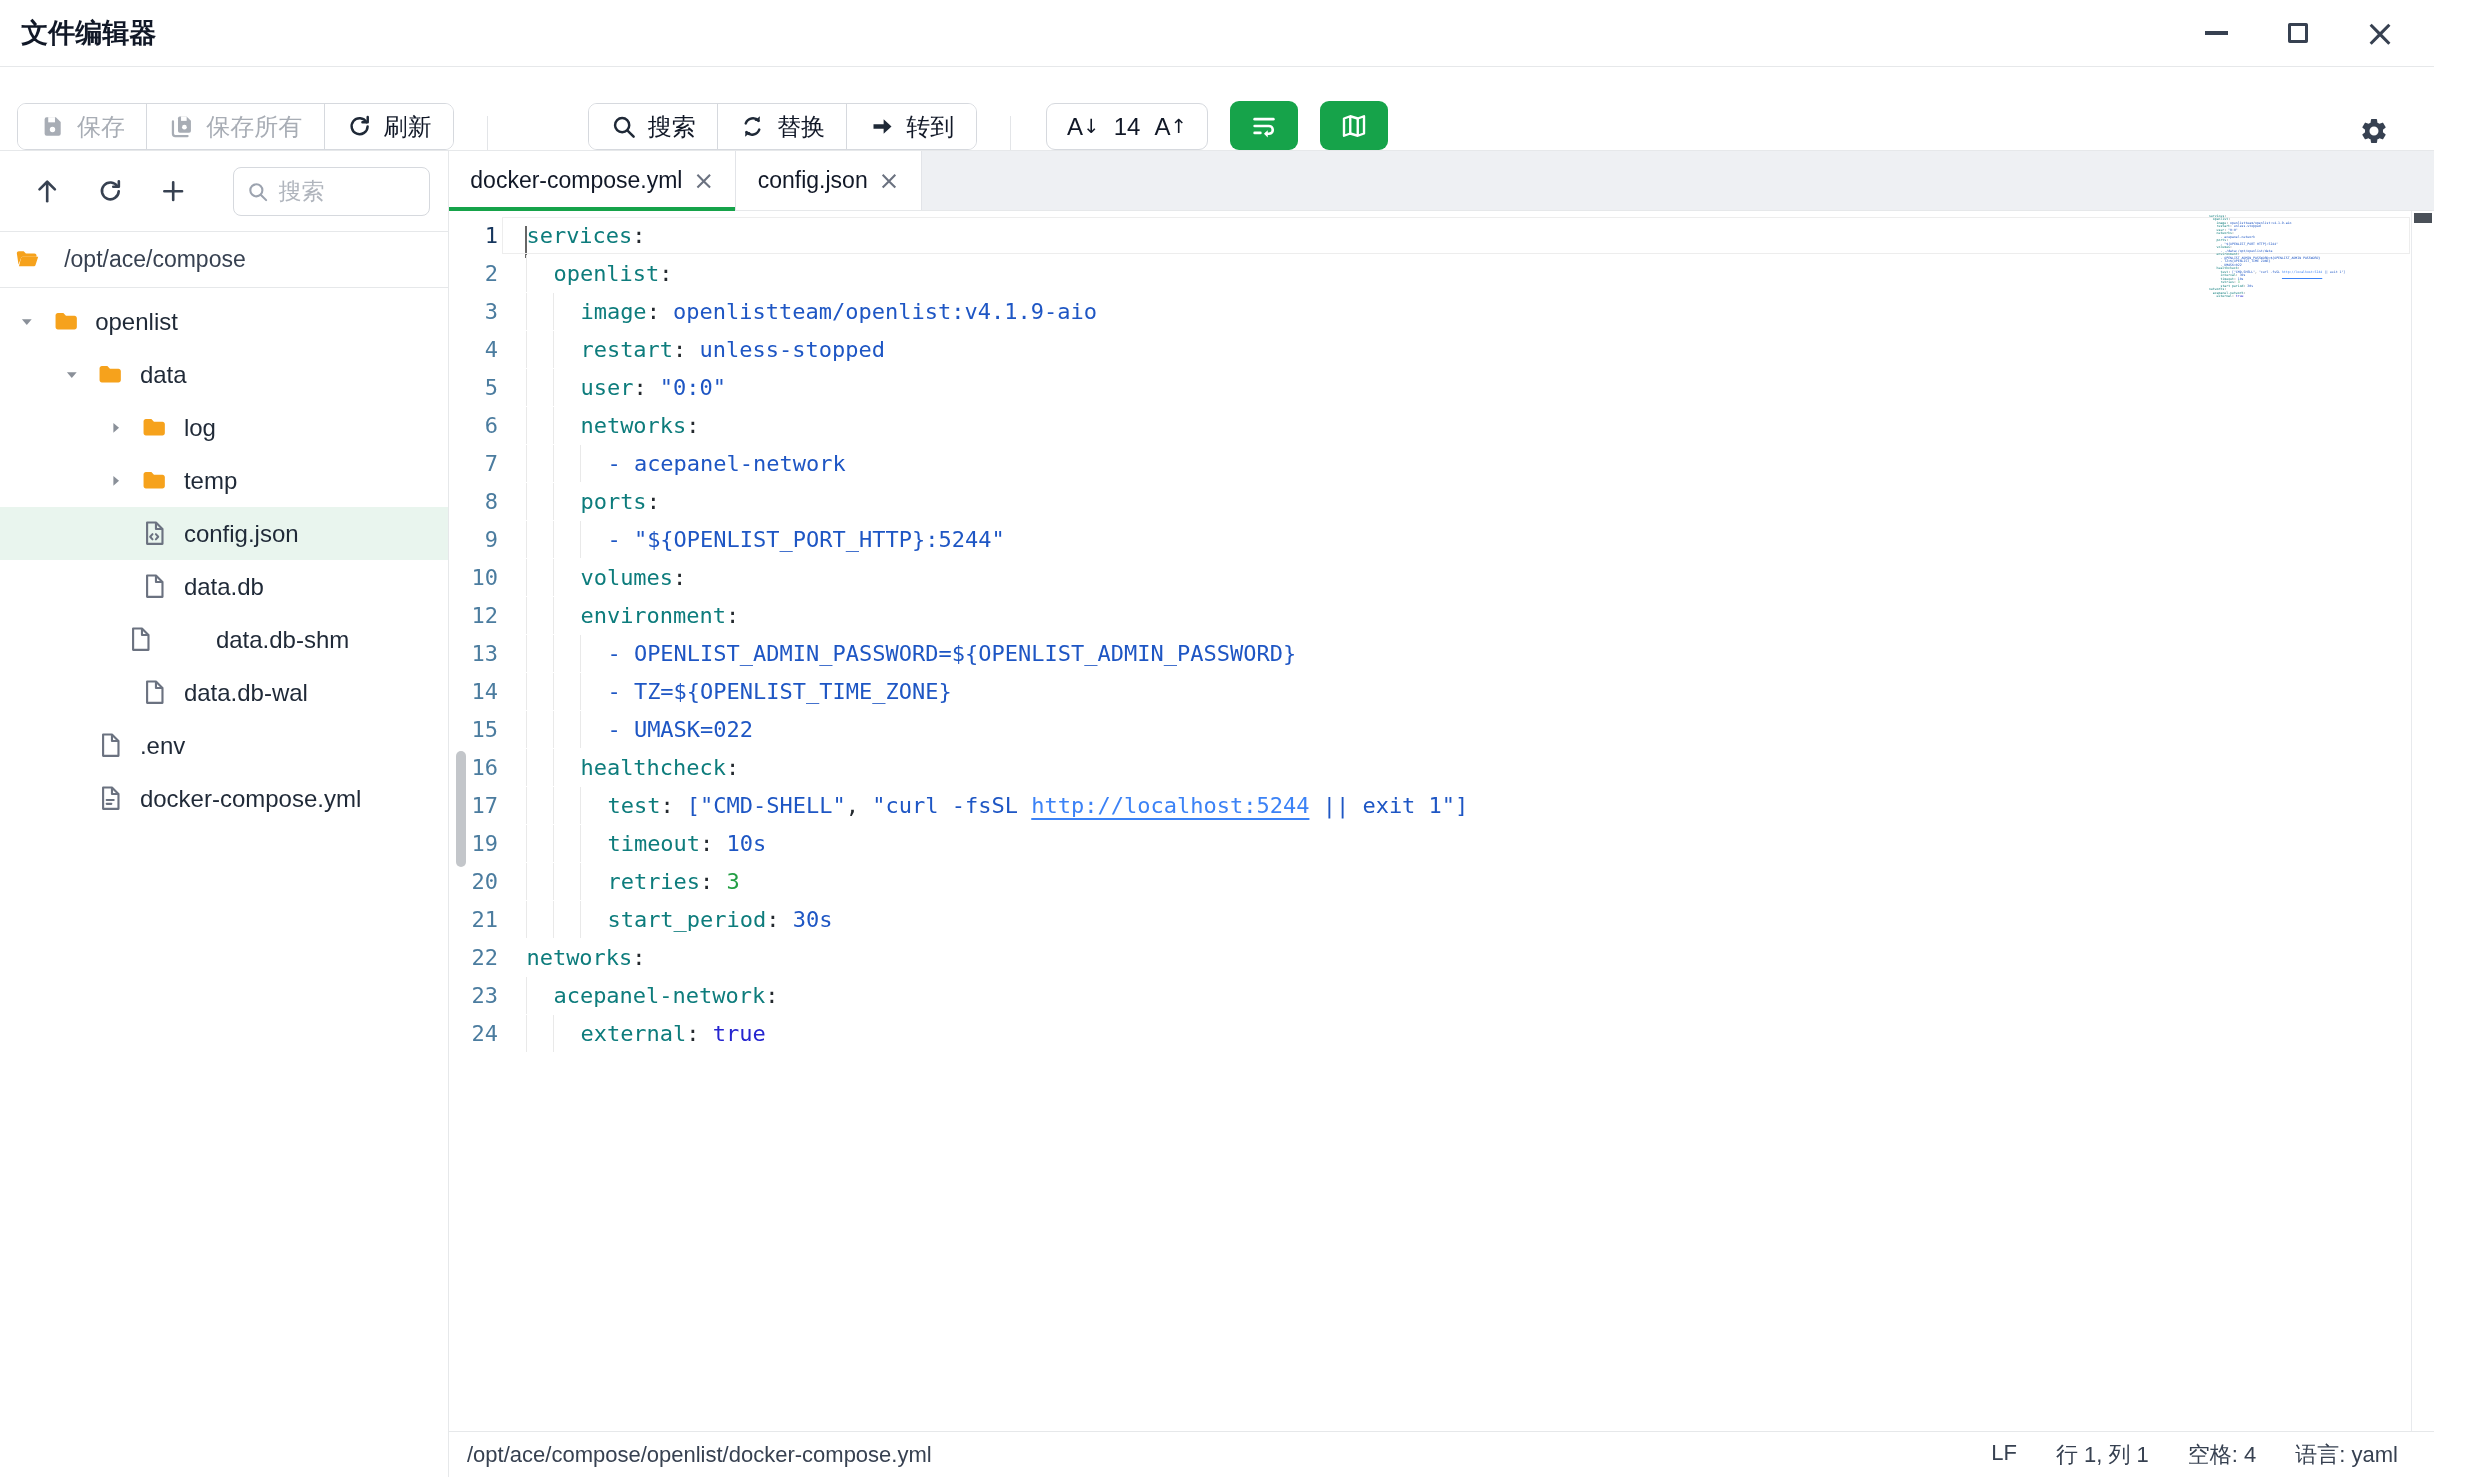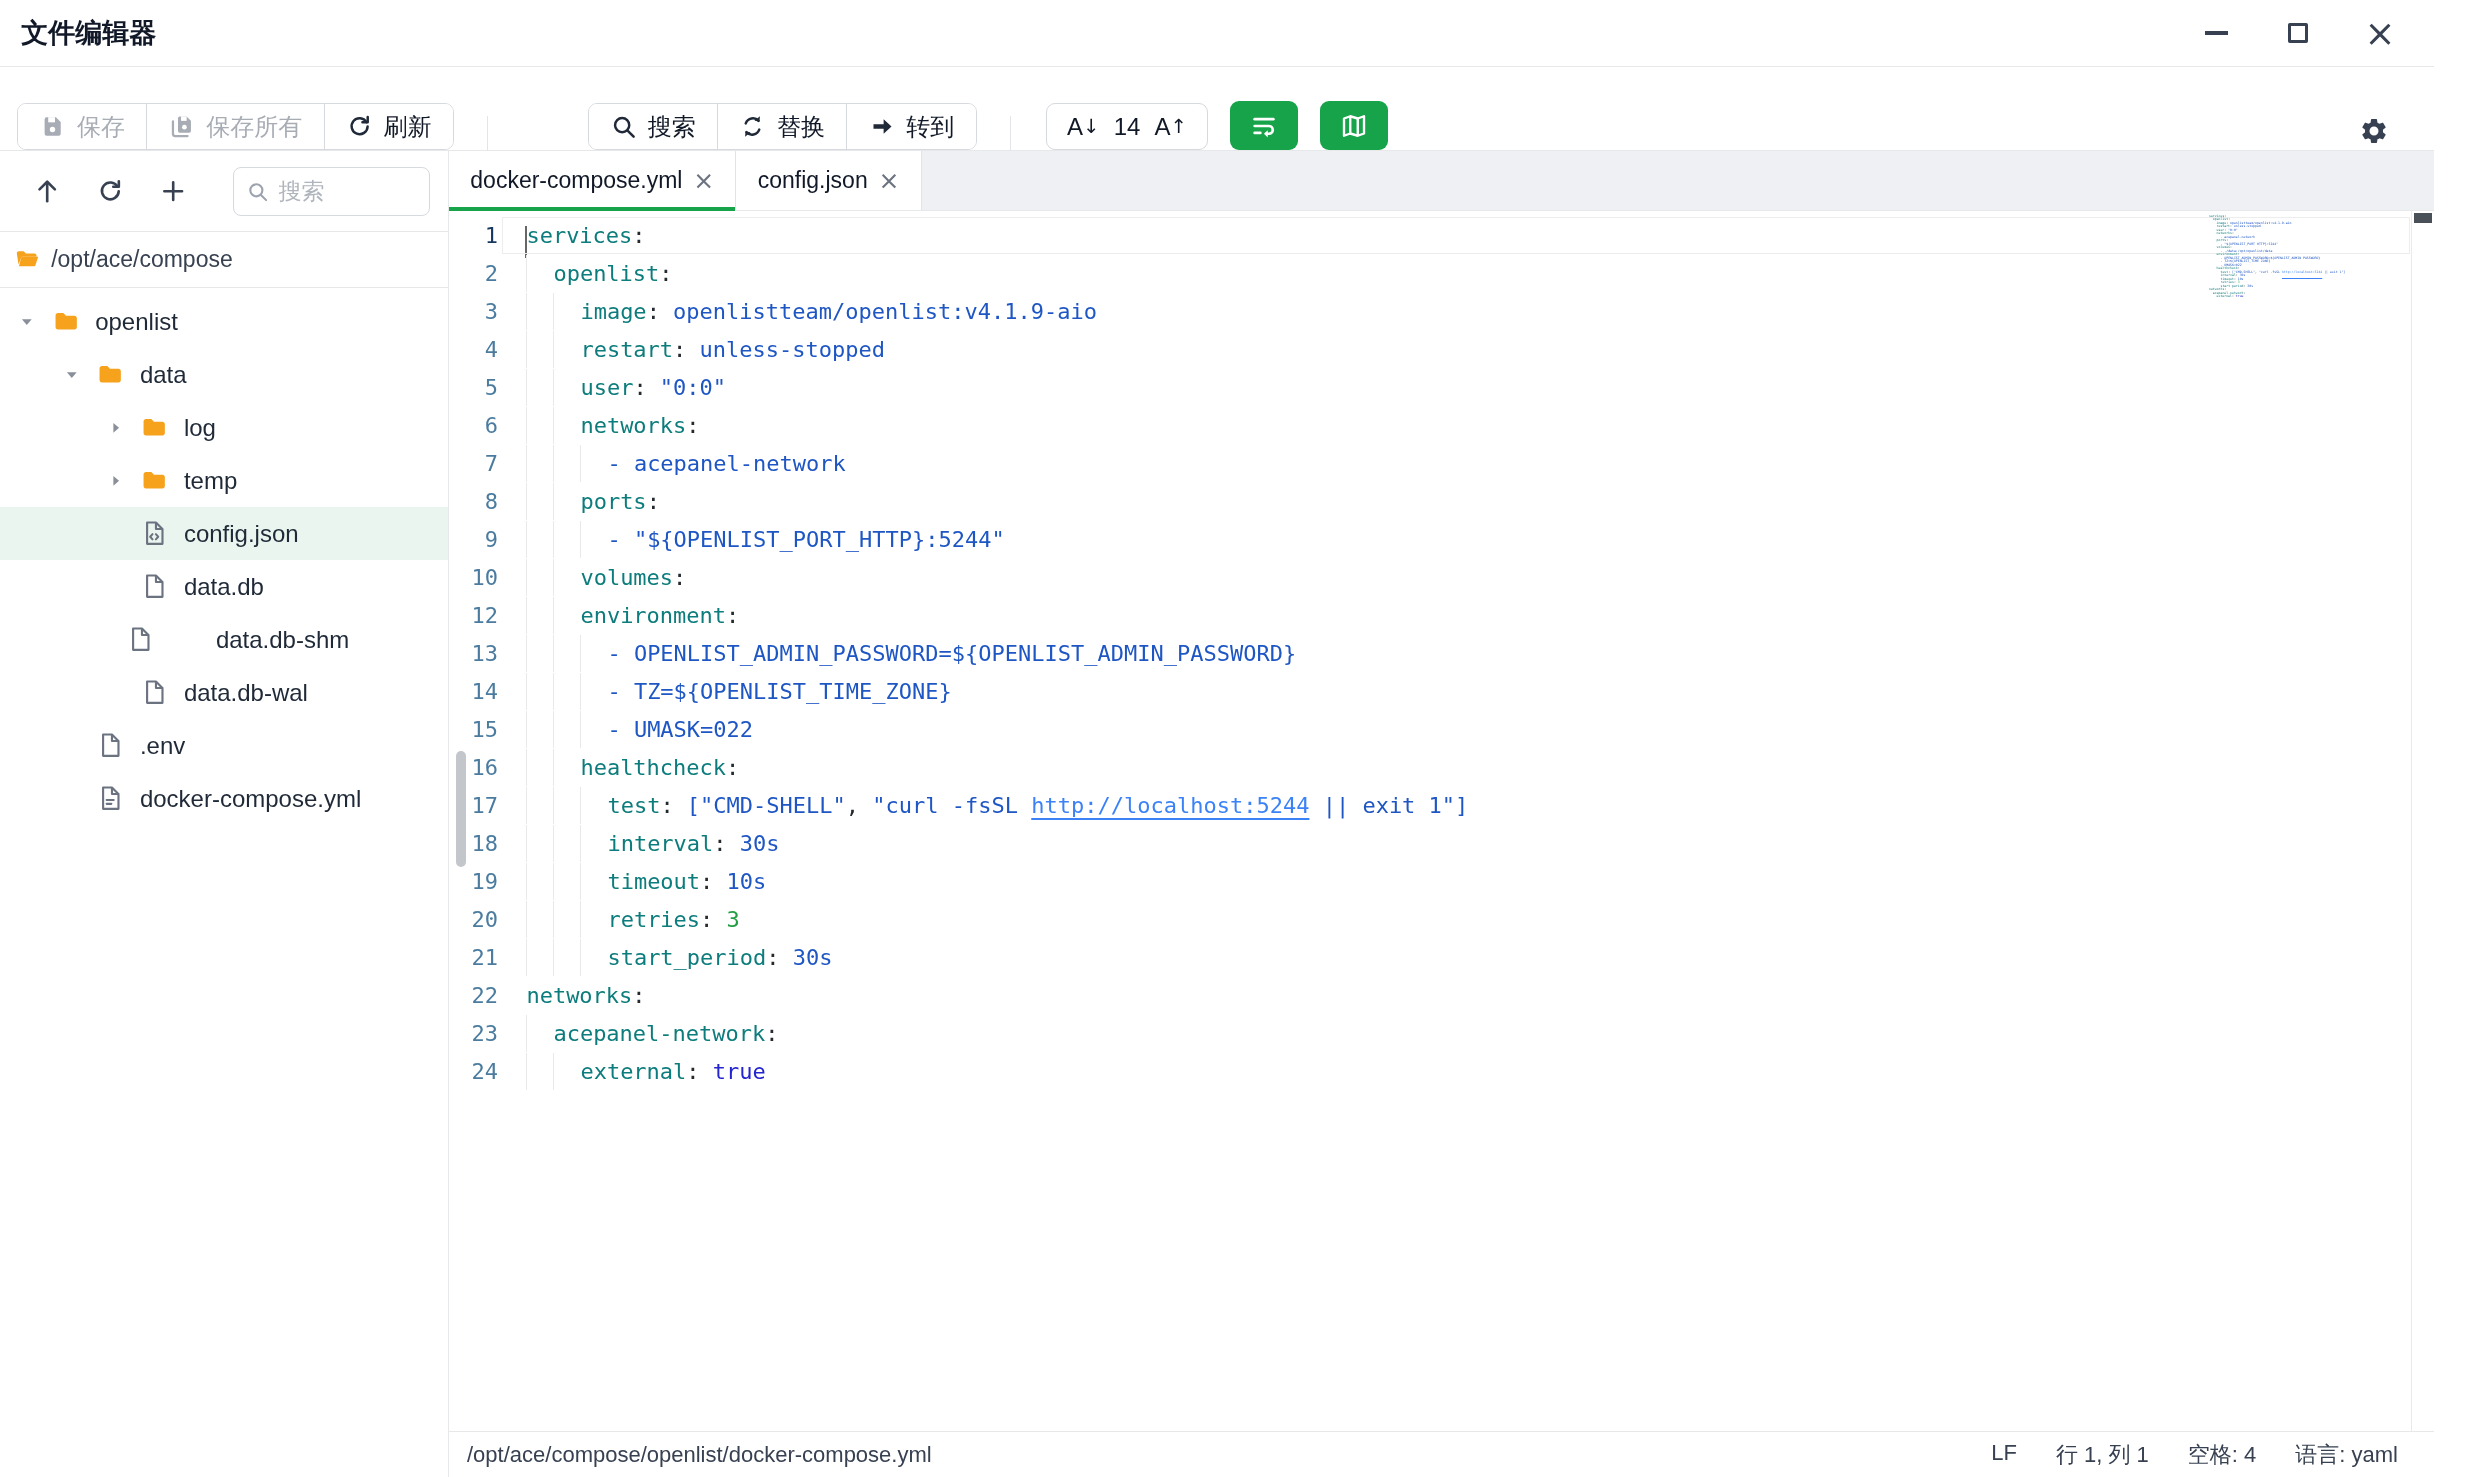--- a/index.html
+++ b/index.html
@@ -38,21 +38,21 @@
 
   
   .sidebar { width:449px; flex:0 0 449px; border-right:0.9px solid #e6e8ea; display:flex; flex-direction:column; background:#fff; position:relative; }
   .side-toolbar { height:81px; flex:0 0 81px; display:flex; align-items:center; padding:0 18px 0 32px; gap:34px; border-bottom:0.9px solid #e6e8ea; }
   .side-ic { width:32px; height:32px; display:flex; align-items:center; justify-content:center; cursor:pointer; }
   .side-ic svg { width:28.4px; height:28.4px; stroke:#374151; }
   .side-search { flex:0 0 auto; width:197px; height:49px; border:0.9px solid #d6d9de; border-radius:8px; display:flex; align-items:center; padding:0 12.4px; gap:9px; margin-left:10.7px; }
   .side-search svg { width:23px; height:23px; flex:0 0 auto; }
   .side-search input { border:none; outline:none; width:116px; font-size:23px; color:#374151; font-family:inherit; background:transparent; }
   .side-search input::placeholder { color:#b0b5bd; }
-  .path-row { height:56px; flex:0 0 56px; display:flex; align-items:center; gap:10px; padding-left:14.2px; border-bottom:0.9px solid #e6e8ea; }
+  .path-row { height:56px; flex:0 0 56px; display:flex; align-items:center; gap:23px; padding-left:14.2px; border-bottom:0.9px solid #e6e8ea; }
   .path-row svg { width:27px; height:27px; }
   .path-text { font-size:23px; color:#374151; }
   .tree { padding-top:7.1px; }
   .tree-row { height:53px; display:flex; align-items:center; cursor:pointer; }
   .tree-row.selected { background:#e9f5ee; }
   .tree-caret { width:27px; height:27px; display:flex; align-items:center; justify-content:center; flex:0 0 27px; }
   .tree-caret svg { width:19.6px; height:19.6px; }
   .tree-icon { width:30px; height:30px; margin-left:10.7px; display:flex; align-items:center; justify-content:center; flex:0 0 30px; }
   .tree-icon svg { width:28.4px; height:28.4px; }
   .tree-label { margin-left:14.2px; font-size:24px; color:#1f2937; white-space:nowrap; }
@@ -378,21 +378,20 @@
             <div class="code-line"><span class="ln">7</span><span class="line-body"><span class="guide"></span><span class="guide"></span><span class="guide"></span><span class="tk-val">- acepanel-network</span></span></div>
             <div class="code-line"><span class="ln">8</span><span class="line-body"><span class="guide"></span><span class="guide"></span><span class="tk-key">ports</span><span class="tk-punc">:</span></span></div>
             <div class="code-line"><span class="ln">9</span><span class="line-body"><span class="guide"></span><span class="guide"></span><span class="guide"></span><span class="tk-val">- "${OPENLIST_PORT_HTTP}:5244"</span></span></div>
             <div class="code-line"><span class="ln">10</span><span class="line-body"><span class="guide"></span><span class="guide"></span><span class="tk-key">volumes</span><span class="tk-punc">:</span></span></div>
             <div class="code-line"><span class="ln">12</span><span class="line-body"><span class="guide"></span><span class="guide"></span><span class="tk-key">environment</span><span class="tk-punc">:</span></span></div>
             <div class="code-line"><span class="ln">13</span><span class="line-body"><span class="guide"></span><span class="guide"></span><span class="guide"></span><span class="tk-val">- OPENLIST_ADMIN_PASSWORD=${OPENLIST_ADMIN_PASSWORD}</span></span></div>
             <div class="code-line"><span class="ln">14</span><span class="line-body"><span class="guide"></span><span class="guide"></span><span class="guide"></span><span class="tk-val">- TZ=${OPENLIST_TIME_ZONE}</span></span></div>
             <div class="code-line"><span class="ln">15</span><span class="line-body"><span class="guide"></span><span class="guide"></span><span class="guide"></span><span class="tk-val">- UMASK=022</span></span></div>
             <div class="code-line"><span class="ln">16</span><span class="line-body"><span class="guide"></span><span class="guide"></span><span class="tk-key">healthcheck</span><span class="tk-punc">:</span></span></div>
             <div class="code-line"><span class="ln">17</span><span class="line-body"><span class="guide"></span><span class="guide"></span><span class="guide"></span><span class="tk-key">test</span><span class="tk-punc">:</span><span class="tk-val"> ["CMD-SHELL"</span><span class="tk-punc">,</span><span class="tk-val"> "curl -fsSL </span><span class="tk-link">http://localhost:5244</span><span class="tk-val"> || exit 1"]</span></span></div>
-            <div class="code-line"><span class="ln">18</span><span class="line-body"><span class="guide"></span><span class="guide"></span><span class="guide"></span><span class="tk-key">interval</span><span class="tk-punc">:</span><span class="tk-val"> 30s</span></span></div>
             <div class="code-line"><span class="ln">19</span><span class="line-body"><span class="guide"></span><span class="guide"></span><span class="guide"></span><span class="tk-key">timeout</span><span class="tk-punc">:</span><span class="tk-val"> 10s</span></span></div>
             <div class="code-line"><span class="ln">20</span><span class="line-body"><span class="guide"></span><span class="guide"></span><span class="guide"></span><span class="tk-key">retries</span><span class="tk-punc">:</span><span class="tk-num"> 3</span></span></div>
             <div class="code-line"><span class="ln">21</span><span class="line-body"><span class="guide"></span><span class="guide"></span><span class="guide"></span><span class="tk-key">start_period</span><span class="tk-punc">:</span><span class="tk-val"> 30s</span></span></div>
             <div class="code-line"><span class="ln">22</span><span class="line-body"><span class="tk-key">networks</span><span class="tk-punc">:</span></span></div>
             <div class="code-line"><span class="ln">23</span><span class="line-body"><span class="guide"></span><span class="tk-key">acepanel-network</span><span class="tk-punc">:</span></span></div>
             <div class="code-line"><span class="ln">24</span><span class="line-body"><span class="guide"></span><span class="guide"></span><span class="tk-key">external</span><span class="tk-punc">:</span><span class="tk-bool"> true</span></span></div>
             <div class="cur-box"></div>
           </div>
         <div class="minimap" id="minimap">
             <div class="mm-line" style="padding-left: 0px;"><span class="tk-key">services</span><span class="tk-punc">:</span></div>

